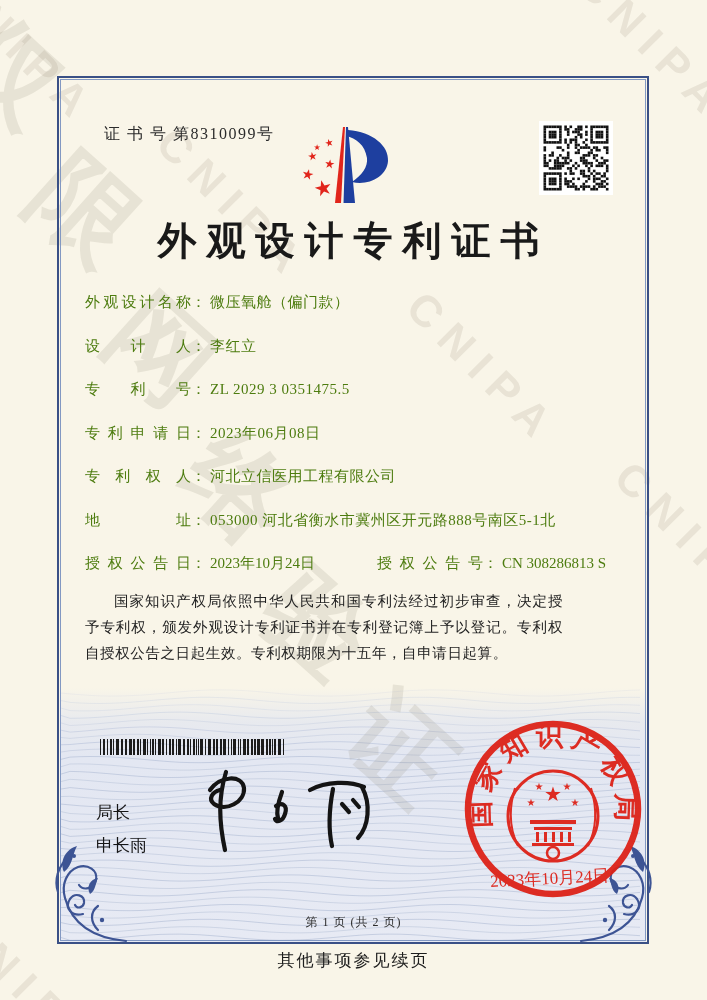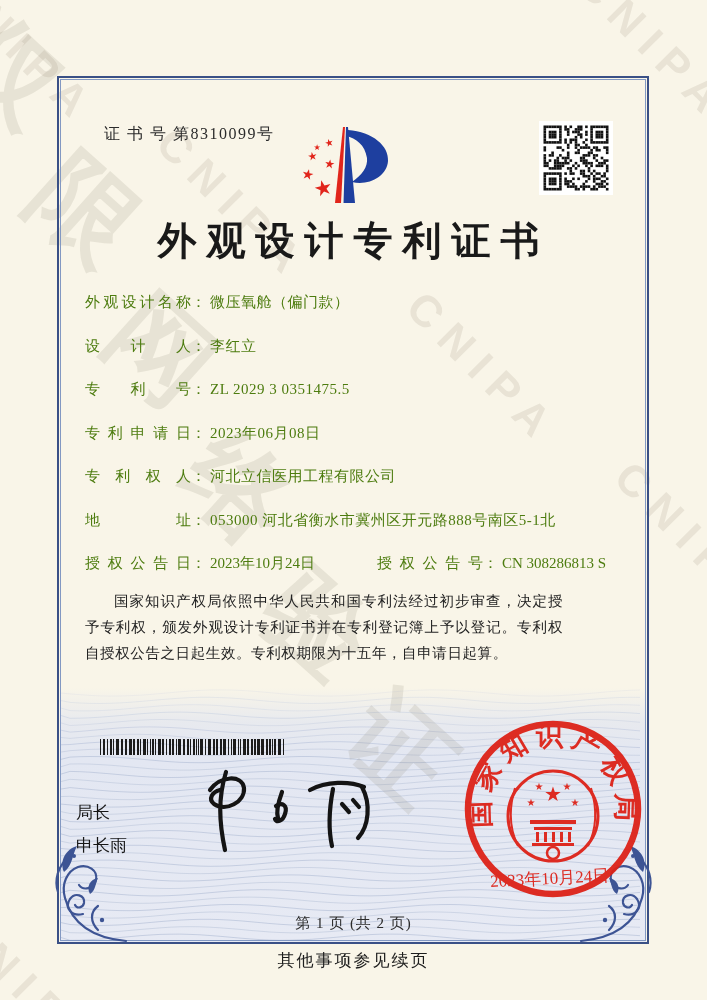--- a/index.html
+++ b/index.html
@@ -37,25 +37,25 @@
   .f-pair{display:flex;}
   .f-pair.first{width:292px;}
 
   
   #body-text{position:absolute;left:85px;top:588px;width:478px;z-index:3;
              font-size:14.5px;line-height:26px;color:#222;text-align:justify;letter-spacing:0.6px;}
   #body-text p{margin:0;text-indent:2em;}
 
   
   #barcode{position:absolute;left:100px;top:739px;z-index:3;}
-  #officer{position:absolute;left:76px;top:796px;z-index:3;
+  #officer{position:absolute;left:96px;top:796px;z-index:3;
            font-family:"Liberation Sans","DejaVu Sans",sans-serif;font-size:17px;color:#161616;line-height:33px;}
   #signature{position:absolute;left:198px;top:760px;z-index:3;}
   #seal{position:absolute;left:458px;top:714px;z-index:4;opacity:0.95;}
-  #page-no{position:absolute;left:0;top:914px;width:707px;z-index:3;text-align:center;font-size:15px;color:#2b2b2b;letter-spacing:1px;}
+  #page-no{position:absolute;left:0;top:914px;width:707px;z-index:3;text-align:center;font-size:12px;color:#2b2b2b;letter-spacing:1px;}
   #footer-note{position:absolute;left:0;top:949px;width:707px;z-index:3;text-align:center;font-size:17px;color:#1d1d1d;letter-spacing:2px;}
 
   .flourish{position:absolute;z-index:3;}
   #flourish-left{left:50px;top:842px;}
   #flourish-right{left:572px;top:842px;transform:scaleX(-1);}
 </style>
 </head>
 <body>
 
 <div id="page">

